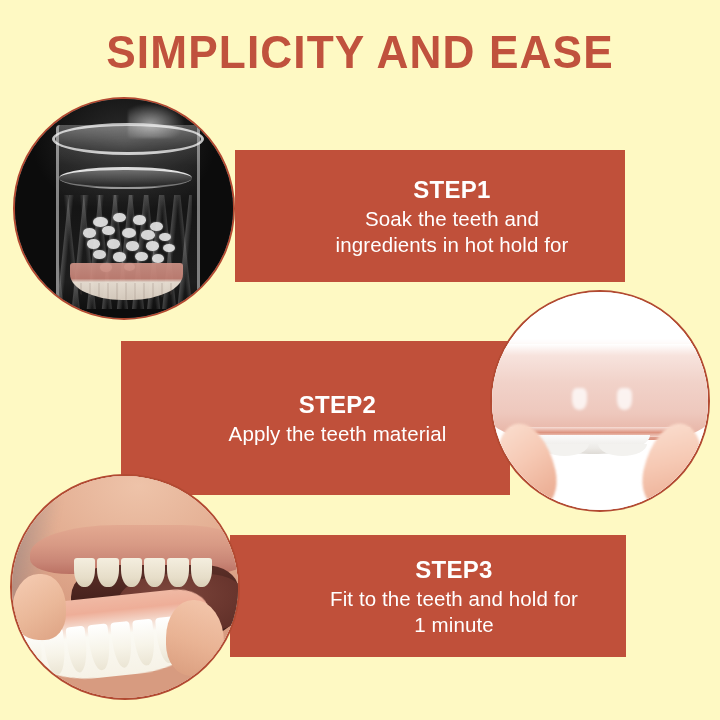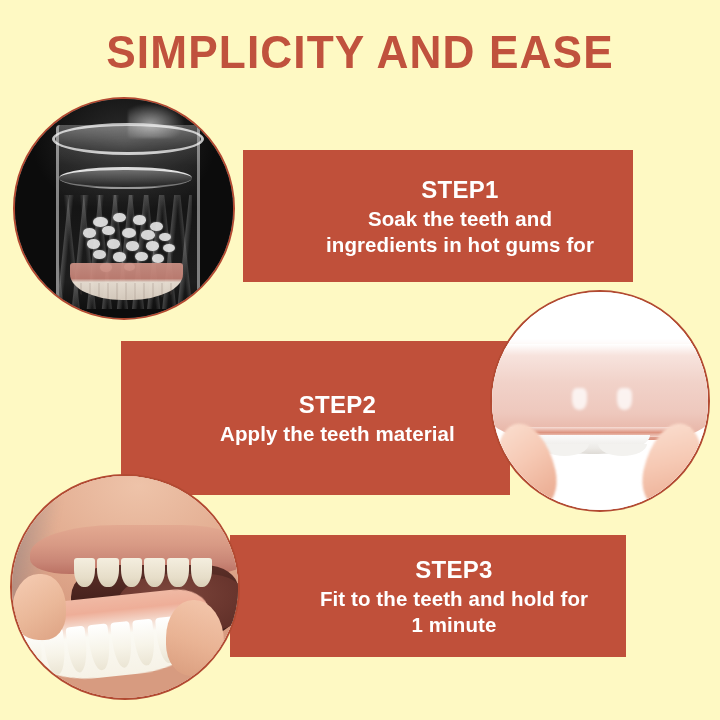--- a/index.html
+++ b/index.html
@@ -52,26 +52,26 @@
   .step-box .step-title {
     font-weight: bold;
     font-size: 24px;
     line-height: 30px;
     letter-spacing: 0.3px;
     margin-bottom: 1px;
   }
   .step-box .step-desc {
     font-size: 20.5px;
     line-height: 25.5px;
-    font-weight: bold;
+    font-weight: normal;
     letter-spacing: 0.1px;
     padding: 0 10px;
   }
 
-  #step-box-1 { left: 243px; top: 150px; width: 390px; height: 132px; }
+  #step-box-1 { left: 235px; top: 150px; width: 390px; height: 132px; }
   #step-box-2 { left: 121px; top: 341px; width: 389px; height: 154px; }
   #step-box-3 { left: 230px; top: 535px; width: 396px; height: 122px; }
 
   #step-box-1 .step-desc { padding: 0 4px; }
 
   
   #step-box-1 .inner { transform: translateX(22px); }
   #step-box-2 .inner { transform: translateX(22px); }
   #step-box-3 .inner { transform: translateX(26px); }
 
@@ -411,21 +411,21 @@
 
 <div id="stage">
 
   <div class="page-title">SIMPLICITY AND EASE</div>
 
   <div class="step-box" id="step-box-1">
     <div class="inner">
       <div class="step-title">STEP1</div>
       <div class="step-desc">
         <div>Soak the teeth and</div>
-        <div>ingredients in hot gums for</div>
+        <div>ingredients in hot hold for</div>
       </div>
     </div>
   </div>
 
   <div class="step-box" id="step-box-2">
     <div class="inner">
       <div class="step-title">STEP2</div>
       <div class="step-desc">
         <div>Apply the teeth material</div>
       </div>

